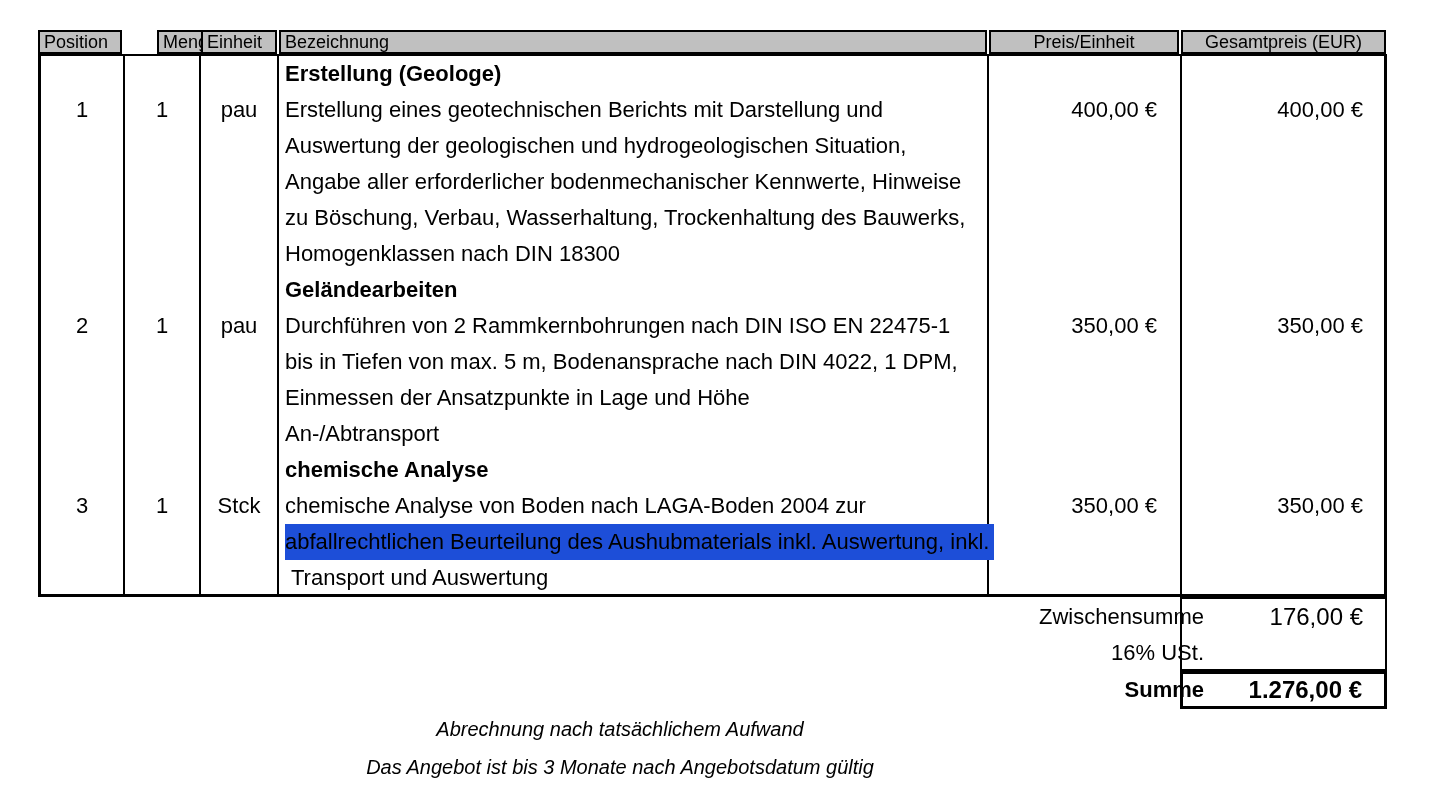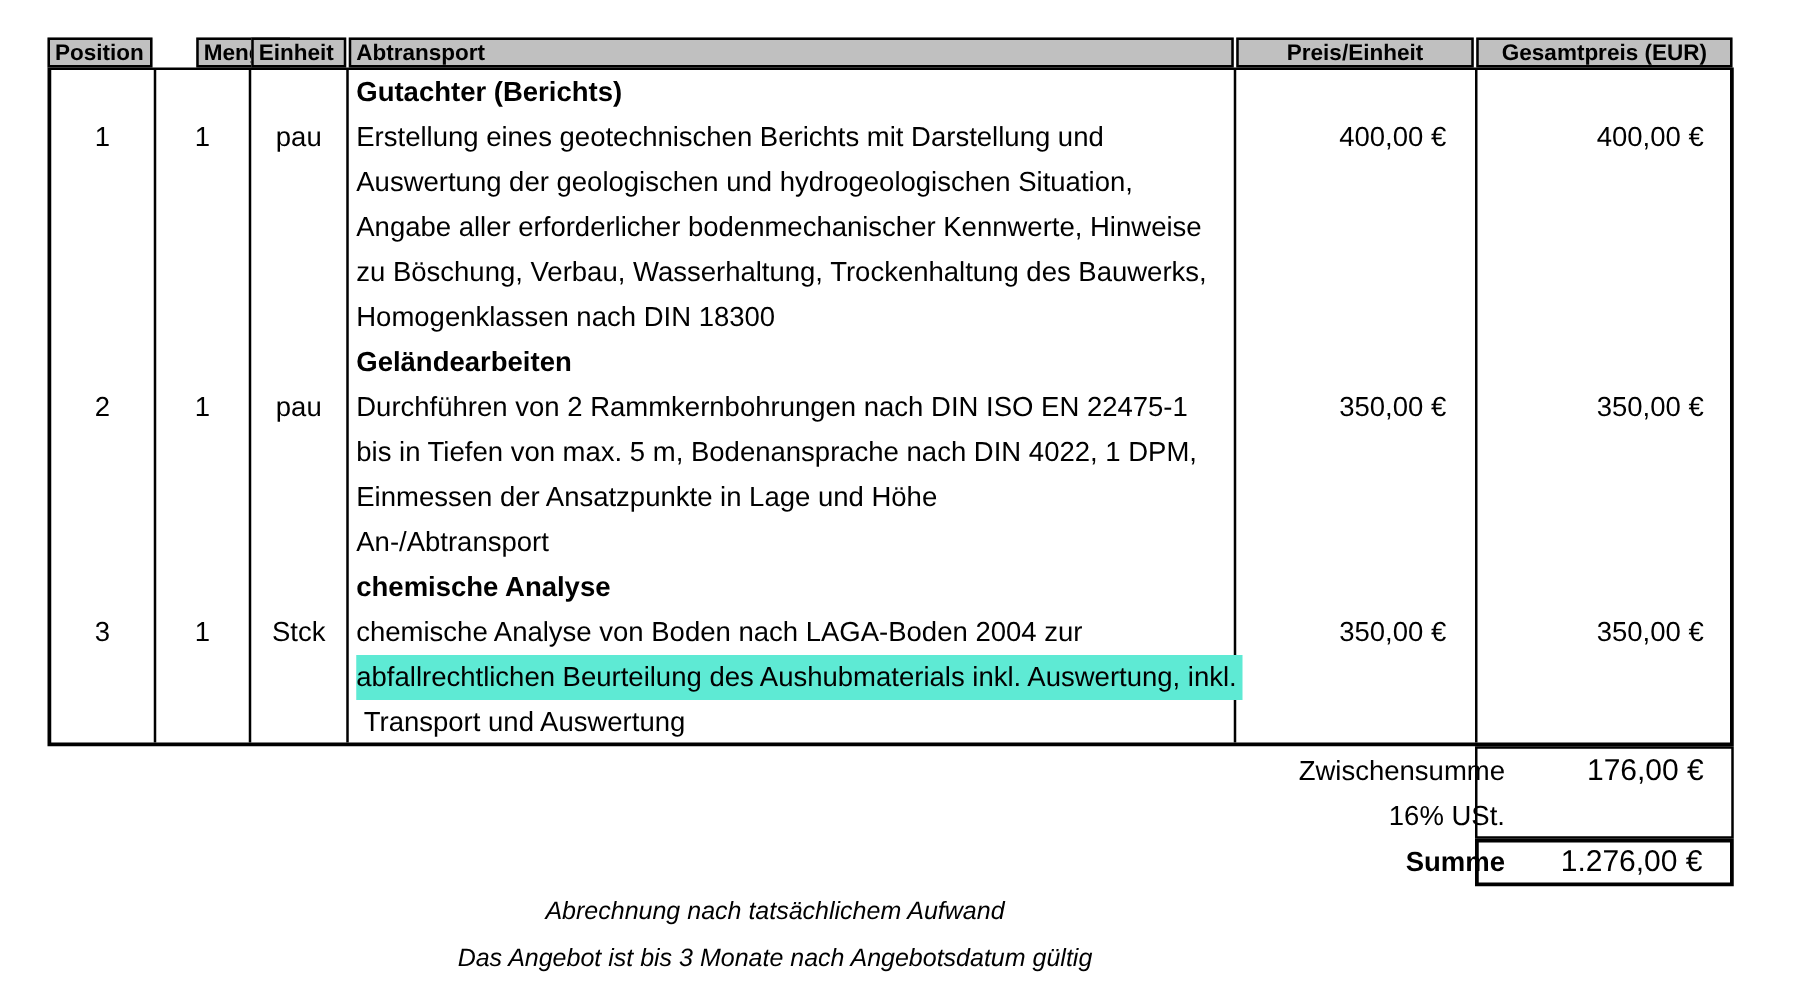--- a/index.html
+++ b/index.html
@@ -1,40 +1,40 @@
 <!DOCTYPE html>
 <html><head>
 <meta charset="utf-8">
 <style>
   * { margin:0; padding:0; box-sizing:border-box; }
   html,body { width:1440px; height:790px; background:#ffffff; }
   body { position:relative; font-family:"Liberation Sans","DejaVu Sans",sans-serif; color:#000; }
 
   
   .th { position:absolute; top:30px; height:24px; background:#c0c0c0;
-        border:2px solid #000; font-weight:bold; font-size:18px; line-height:20px;
+        border:2px solid #000; font-weight:normal; font-size:18px; line-height:20px;
         padding-left:4px; overflow:hidden; white-space:nowrap; }
   .th-pos     { left:38px;   width:84px; }
   .th-menge   { left:124px;  width:75px;margin-left:33px; }
   .th-einheit { left:201px;  width:76px; }
   .th-bez     { left:279px;  width:708px; }
   .th-preis   { left:989px;  width:190px; text-align:center; padding-left:0; }
   .th-gesamt  { left:1181px; width:205px; text-align:center; padding-left:0; }
 
   
   .tbody { position:absolute; left:38px; top:54px; width:1349px; height:543px;
            border:3px solid #000; border-top:2px solid #000; overflow:visible; }
   .vline { position:absolute; top:0; width:2px; height:100%; background:#000; }
   .vl-1 { left:82px; } .vl-2 { left:158px; } .vl-3 { left:236px; }
   .vl-4 { left:946px; } .vl-5 { left:1139px; }
 
   .desc { position:absolute; left:244px; top:0; width:920px; }
   .line { height:36px; line-height:36px; font-size:22px; white-space:nowrap; }
   .line.bold { font-weight:bold; }
-  .line.overflow { position:relative; z-index:2; background:#5eead4;
+  .line.overflow { position:relative; z-index:2; background:#1d4ed8;
                    width:max-content; padding-right:5px; }
   .line.indent { padding-left:6px; }
 
   .cellv { position:absolute; height:36px; line-height:36px; font-size:22px; }
   .r1 { top:36px; } .r2 { top:252px; } .r3 { top:432px; }
   .c-pos     { left:0;      width:82px;  text-align:center; }
   .c-menge   { left:84px;   width:74px;  text-align:center; }
   .c-einheit { left:160px;  width:76px;  text-align:center; }
   .c-preis   { left:948px;  width:168px; text-align:right; }
   .c-gesamt  { left:1141px; width:181px; text-align:right; }
@@ -42,49 +42,49 @@
   
   .tot-label { position:absolute; left:696px; width:508px; height:36px;
                line-height:36px; font-size:22px; text-align:right; }
   .tl-1 { top:599px; } .tl-2 { top:635px; } .tl-3 { top:672px; font-weight:bold; }
   .tot-box1 { position:absolute; left:1180px; top:597px; width:207px; height:74px;
               border:2px solid #000; }
   .tot-box1 .val { height:35px; line-height:35px; font-size:24px; text-align:right;
                    padding-right:22px; }
   .tot-box2 { position:absolute; left:1180px; top:671px; width:207px; height:38px;
               border:3px solid #000; }
-  .tot-box2 .val { height:32px; line-height:32px; font-size:24px; font-weight:normal;
+  .tot-box2 .val { height:32px; line-height:32px; font-size:24px; font-weight:bold;
                    text-align:right; padding-right:22px; }
 
   
   .footnote { position:absolute; left:0; width:1240px; height:36px; line-height:36px;
               text-align:center; font-style:italic; font-size:20px; }
   .fn-1 { top:711px; } .fn-2 { top:749px; }
 </style>
 </head>
 <body>
 
 <div>
 
   <div class="th th-pos">Position</div>
   <div class="th th-menge">Menge</div>
   <div class="th th-einheit">Einheit</div>
-  <div class="th th-bez">Abtransport</div>
+  <div class="th th-bez">Bezeichnung</div>
   <div class="th th-preis">Preis/Einheit</div>
   <div class="th th-gesamt">Gesamtpreis (EUR)</div>
 
   <div class="tbody">
     <div class="vline vl-1"></div>
     <div class="vline vl-2"></div>
     <div class="vline vl-3"></div>
     <div class="vline vl-4"></div>
     <div class="vline vl-5"></div>
 
     <div class="desc">
-      <div class="line bold">Gutachter (Berichts)</div>
+      <div class="line bold">Erstellung (Geologe)</div>
       <div class="line">Erstellung eines geotechnischen Berichts mit Darstellung und</div>
       <div class="line">Auswertung der geologischen und hydrogeologischen Situation,</div>
       <div class="line">Angabe aller erforderlicher bodenmechanischer Kennwerte, Hinweise</div>
       <div class="line">zu Böschung, Verbau, Wasserhaltung, Trockenhaltung des Bauwerks,</div>
       <div class="line">Homogenklassen nach DIN 18300</div>
       <div class="line bold">Geländearbeiten</div>
       <div class="line">Durchführen von 2 Rammkernbohrungen nach DIN ISO EN 22475-1</div>
       <div class="line">bis in Tiefen von max. 5 m, Bodenansprache nach DIN 4022, 1 DPM,</div>
       <div class="line">Einmessen der Ansatzpunkte in Lage und Höhe</div>
       <div class="line">An-/Abtransport</div>

